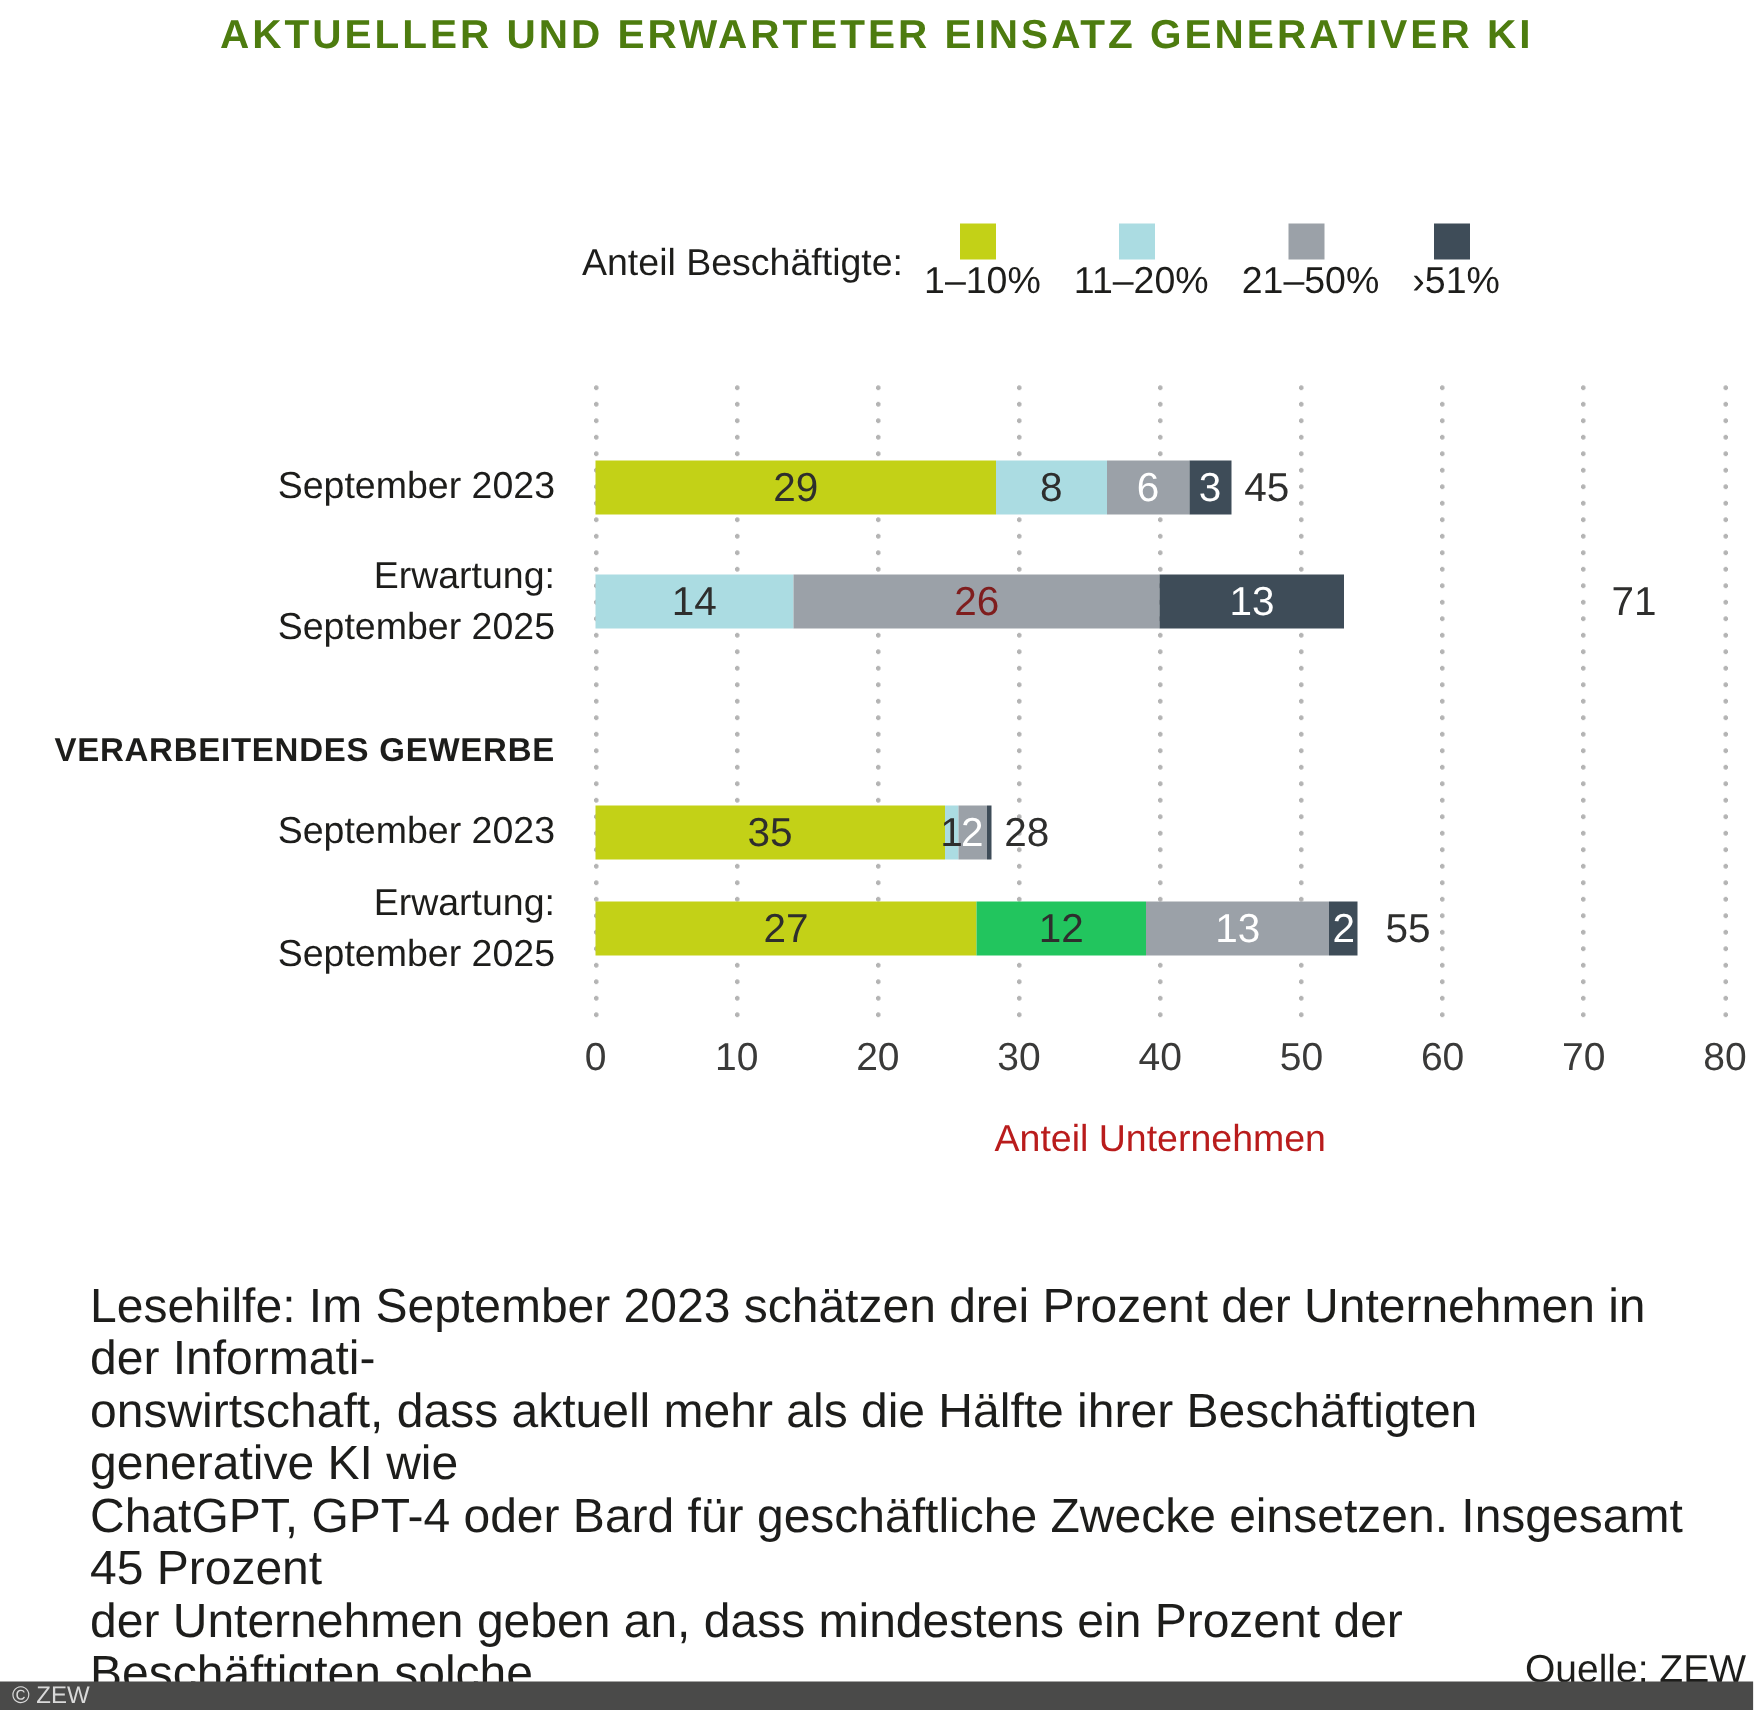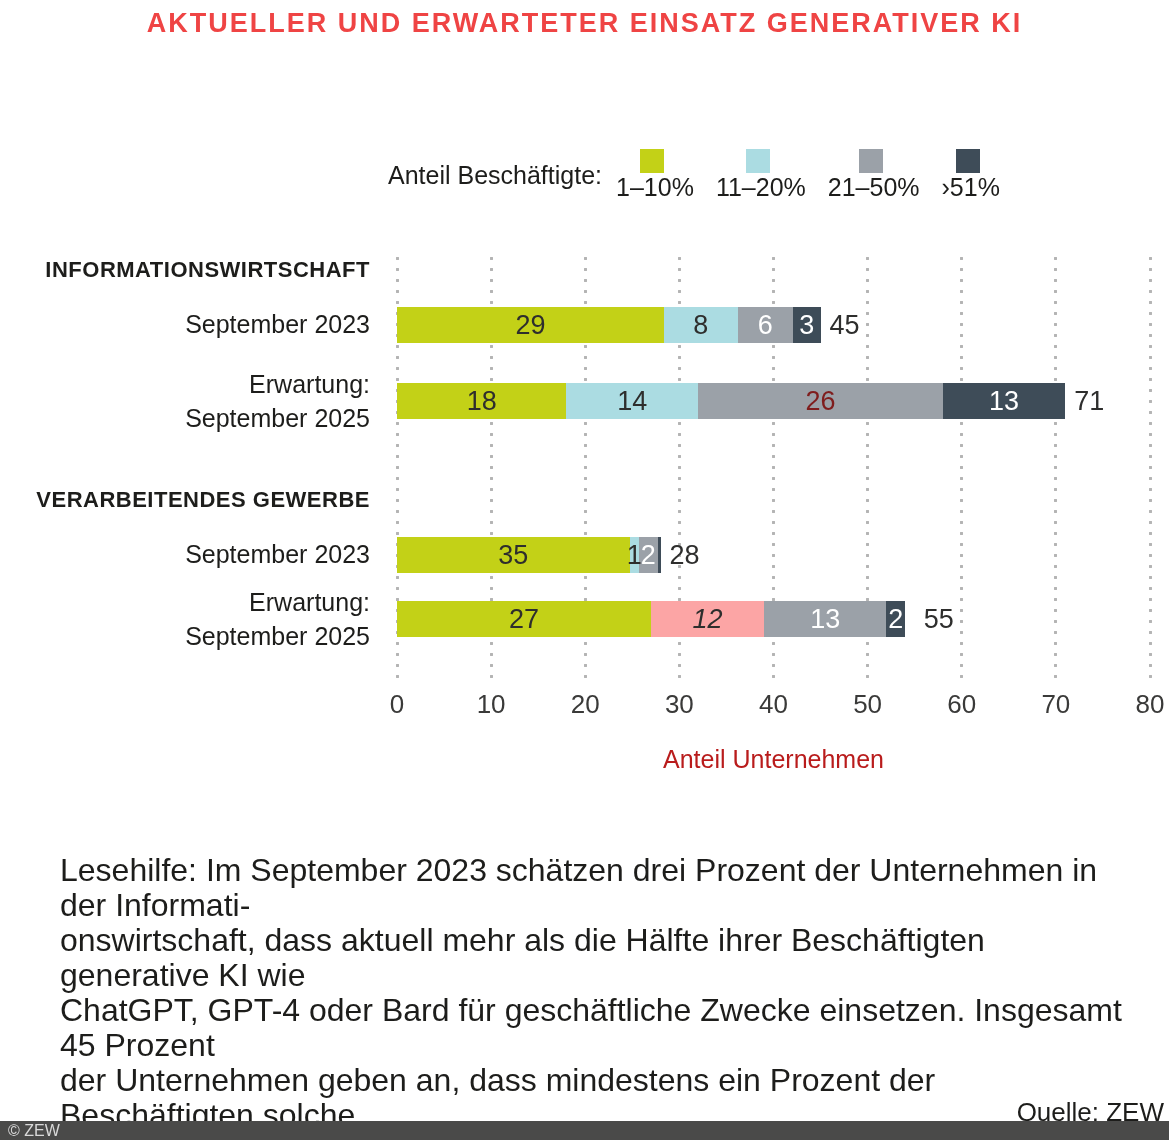--- a/index.html
+++ b/index.html
@@ -3,21 +3,21 @@
 <meta charset="utf-8">
 <style>
   html,body{margin:0;padding:0;background:#fff;}
   .page{
     position:relative; width:1169px; height:1140px; background:#fff;
     font-family:"Liberation Sans","DejaVu Sans",sans-serif; color:#1d1d1b;
     overflow:hidden;
   }
   .title{
     margin:6px 0 0 0; text-align:center; font-size:27px; font-weight:bold;
-    letter-spacing:2px; color:#ef4444; line-height:34px;
+    letter-spacing:2px; color:#4d7c0f; line-height:34px;
   }
   
   .legend{
     margin:120px 0 0 388px; display:flex; align-items:center; font-size:25px; color:#1d1d1b;
     height:30px; white-space:nowrap;
   }
   .legend-label{margin-right:14px;}
   .legend-items{display:flex; align-items:center;}
   .legend-item{display:flex; align-items:center; margin-right:22px;flex-direction:column;}
   .legend-item:last-child{margin-right:0;}
@@ -104,21 +104,20 @@
         <div class="gridline" style="left: 25%;"></div>
         <div class="gridline" style="left: 37.5%;"></div>
         <div class="gridline" style="left: 50%;"></div>
         <div class="gridline" style="left: 62.5%;"></div>
         <div class="gridline" style="left: 75%;"></div>
         <div class="gridline" style="left: 87.5%;"></div>
         <div class="gridline" style="left: 100%;"></div>
       </div>
     <div class="rows">
         <div class="row heading-row">
-          <div class="label-cell">INFORMATIONSWIRTSCHAFT</div>
           <div class="bar-cell"></div>
         </div>
         <div class="row bar-row one-line">
           <div class="label-cell">September 2023</div>
           <div class="bar-cell">
             <div class="bar" style="width: 56.25%;">
               <div class="seg" style="width: 64.4444%; background: rgb(195, 209, 23);">
                 <span class="seg-label" style="color: rgb(46, 46, 45);">29</span>
               </div>
               <div class="seg" style="width: 17.7778%; background: rgb(171, 220, 226);">
@@ -132,23 +131,20 @@
               </div>
             </div>
             <span class="bar-total">45</span>
           </div>
         </div>
         <div class="row bar-row two-line">
           <div class="label-cell">Erwartung:
 September 2025</div>
           <div class="bar-cell">
             <div class="bar" style="width: 88.75%;">
-              <div class="seg" style="width: 25.3521%; background: rgb(195, 209, 23);">
-                <span class="seg-label" style="color: rgb(46, 46, 45);">18</span>
-              </div>
               <div class="seg" style="width: 19.7183%; background: rgb(171, 220, 226);">
                 <span class="seg-label" style="color: rgb(46, 46, 45);">14</span>
               </div>
               <div class="seg" style="width: 36.6197%; background: rgb(155, 161, 168);">
                 <span class="seg-label" style="color: #7f1d1d;">26</span>
               </div>
               <div class="seg" style="width: 18.3099%; background: rgb(62, 76, 88);">
                 <span class="seg-label" style="color: rgb(255, 255, 255);">13</span>
               </div>
             </div>
@@ -178,21 +174,21 @@
           </div>
         </div>
         <div class="row bar-row two-line">
           <div class="label-cell">Erwartung:
 September 2025</div>
           <div class="bar-cell">
             <div class="bar" style="width: 68.75%;">
               <div class="seg" style="width: 49.0909%; background: rgb(195, 209, 23);">
                 <span class="seg-label" style="color: rgb(46, 46, 45);">27</span>
               </div>
-              <div class="seg" style="width: 21.8182%; background: #fca5a5; font-style: italic;">
+              <div class="seg" style="width: 21.8182%; background: #22c55e;">
                 <span class="seg-label" style="color: rgb(46, 46, 45);">12</span>
               </div>
               <div class="seg" style="width: 23.6364%; background: rgb(155, 161, 168);">
                 <span class="seg-label" style="color: rgb(255, 255, 255);">13</span>
               </div>
               <div class="seg" style="width: 3.63636%; background: rgb(62, 76, 88);">
                 <span class="seg-label" style="color: rgb(255, 255, 255);">2</span>
               </div>
             </div>
             <span class="bar-total">55</span>

